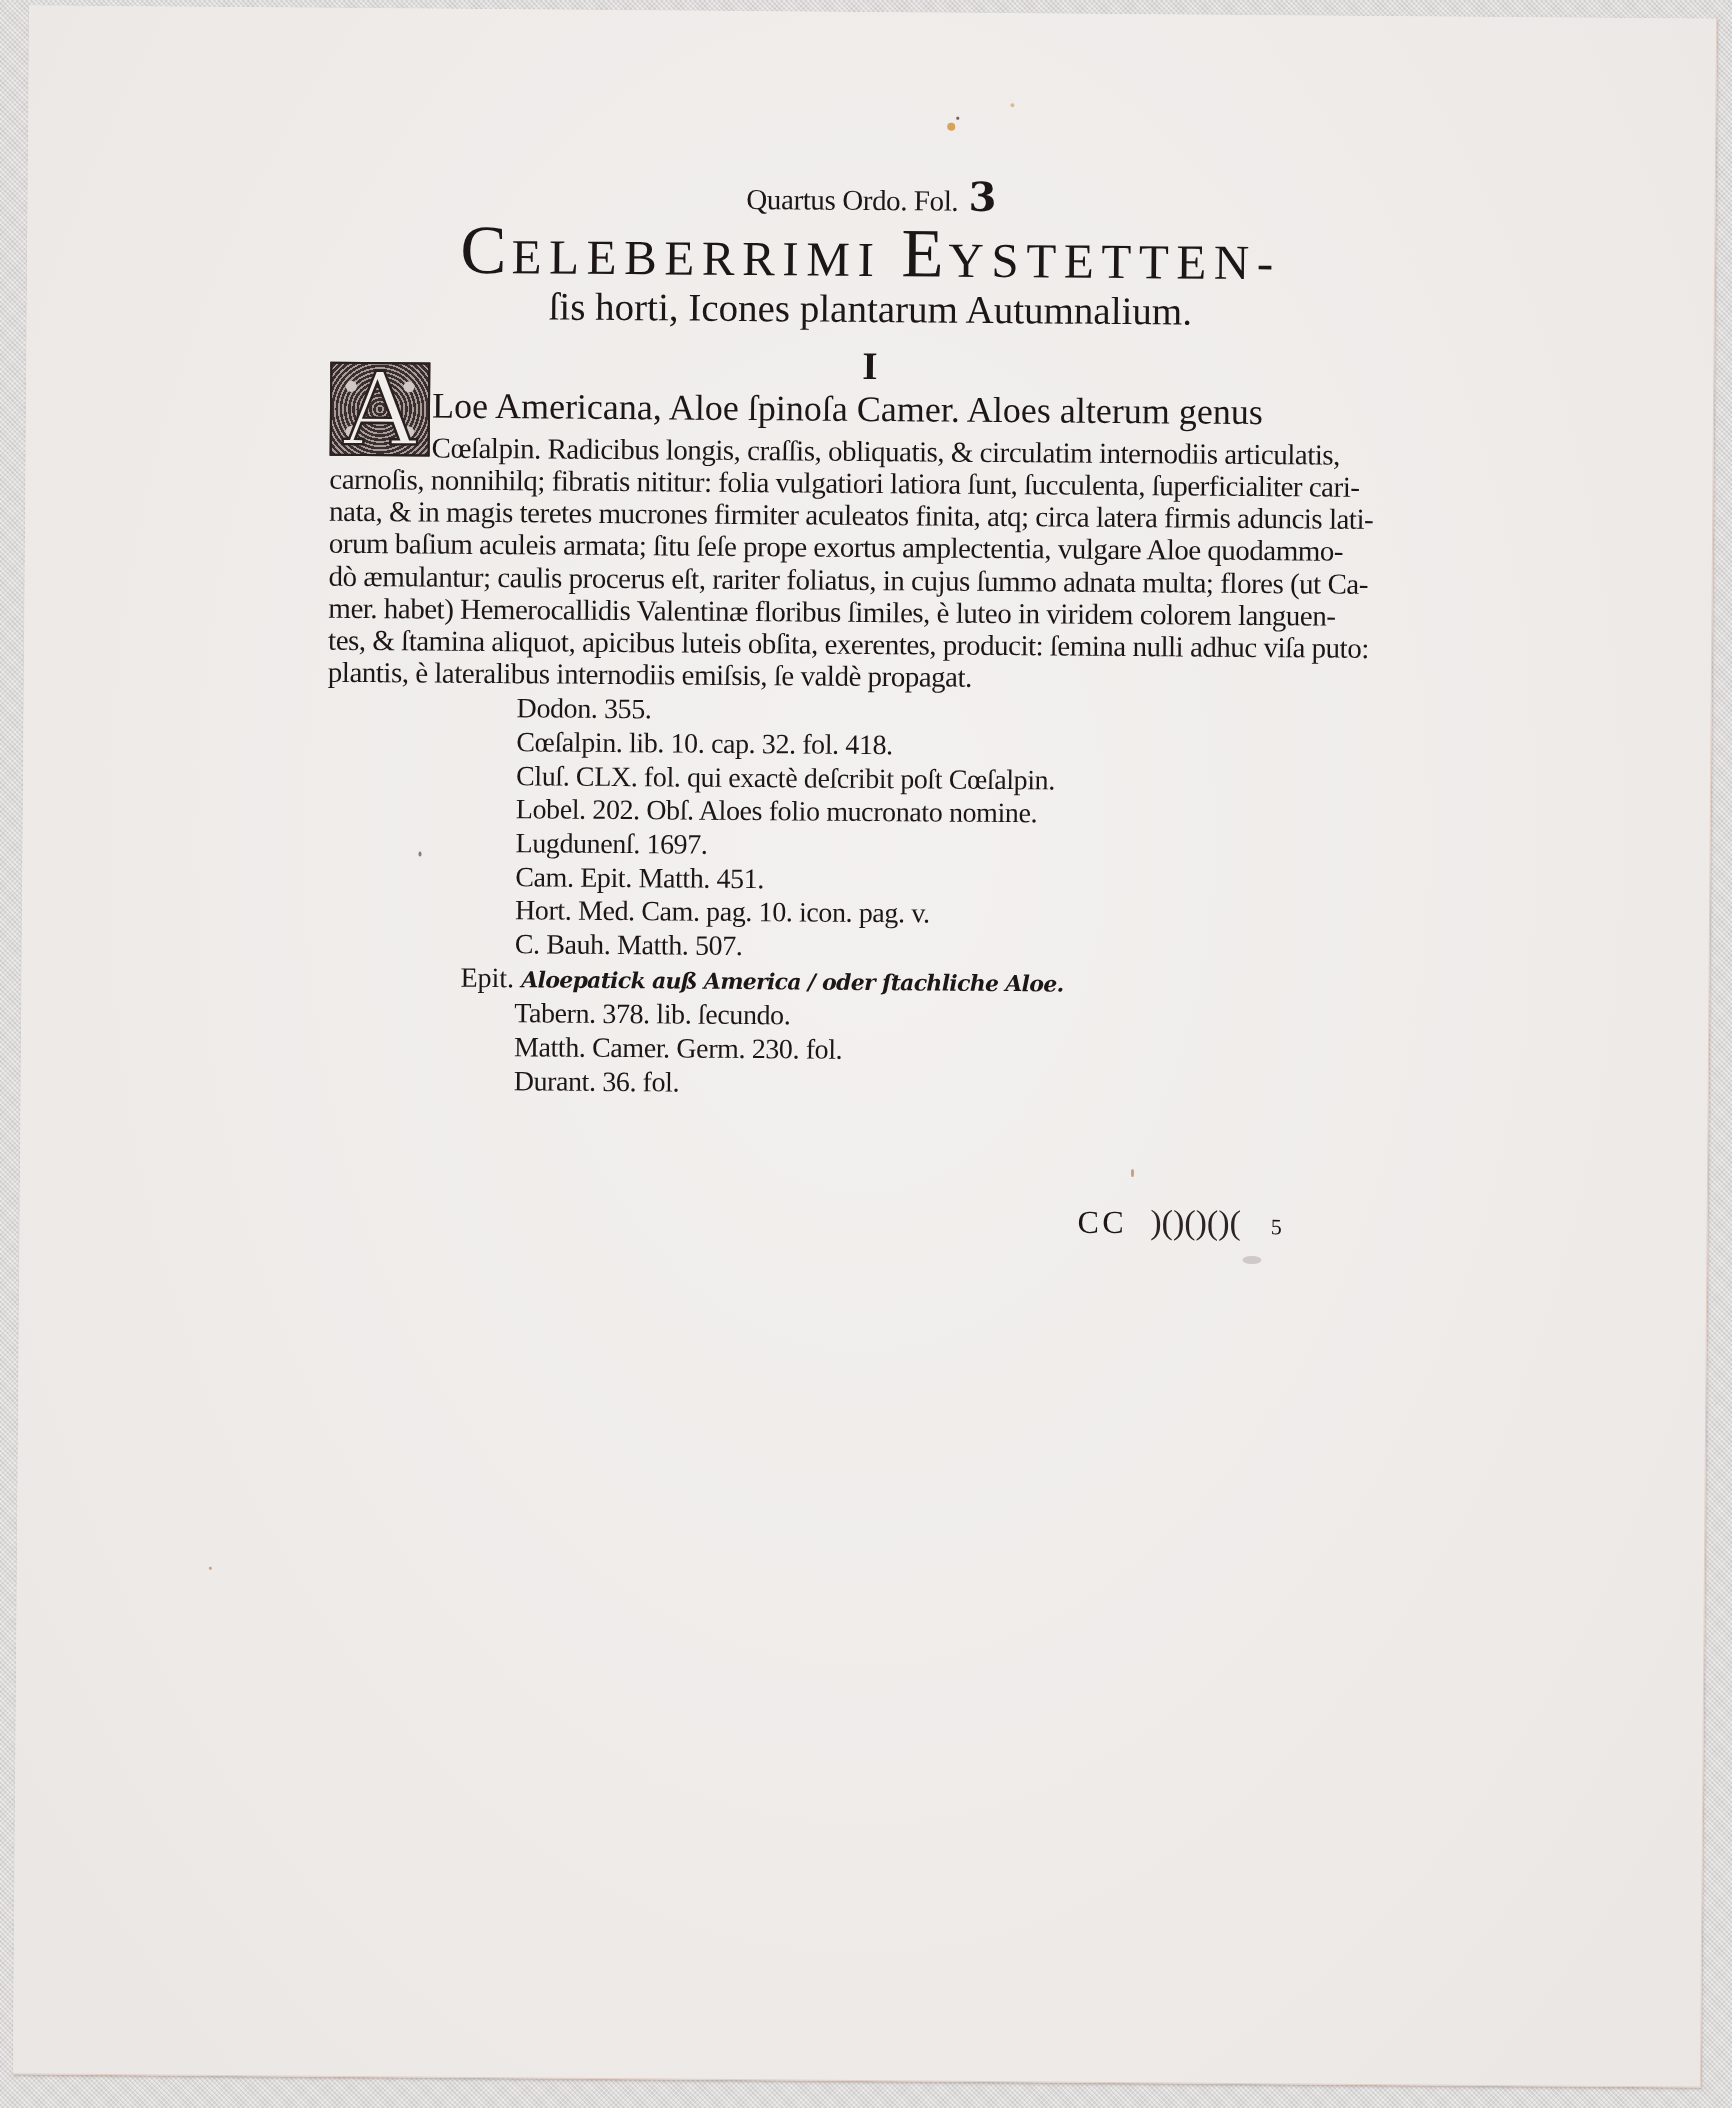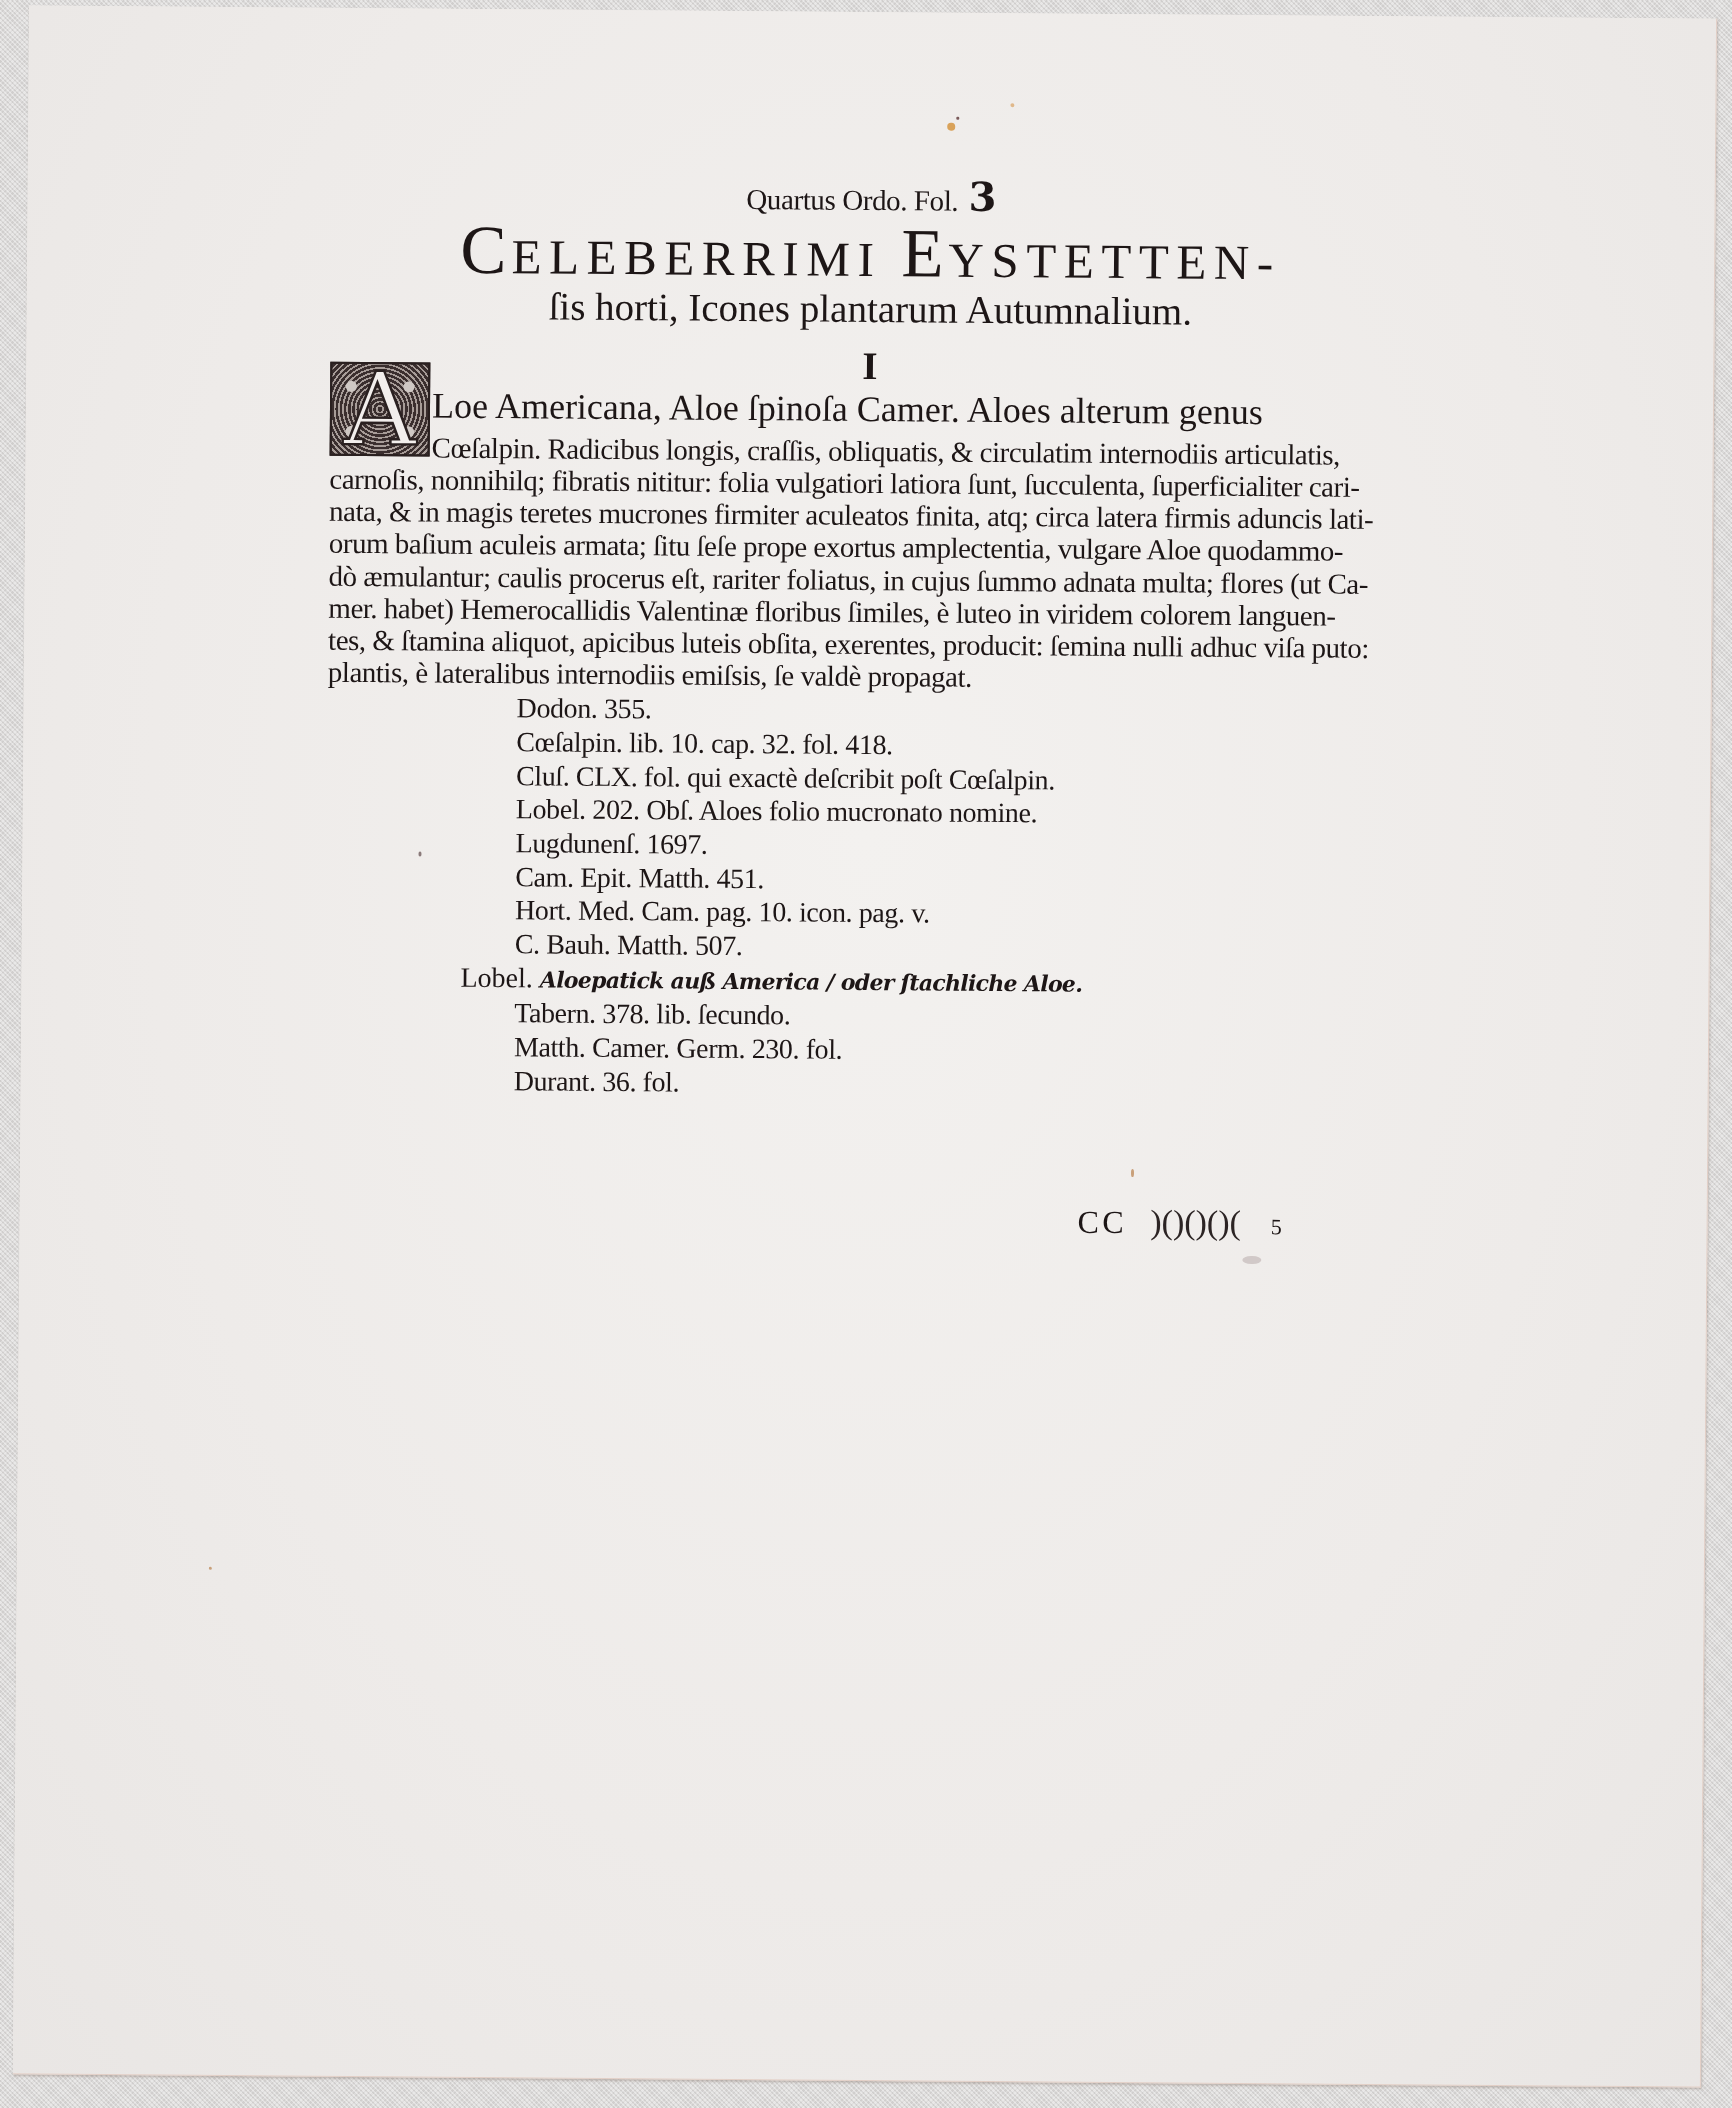--- a/index.html
+++ b/index.html
@@ -226,21 +226,21 @@
     <div class="ref-line" style="top:683px;">Dodon. 355.</div>
     <div class="ref-line" style="top:717px;">Cœſalpin. lib. 10. cap. 32. fol. 418.</div>
     <div class="ref-line" style="top:751px;">Cluſ. CLX. fol. qui exactè deſcribit poſt Cœſalpin.</div>
     <div class="ref-line" style="top:784px;">Lobel. 202. Obſ. Aloes folio mucronato nomine.</div>
     <div class="ref-line" style="top:818px;">Lugdunenſ. 1697.</div>
     <div class="ref-line" style="top:852px;">Cam. Epit. Matth. 451.</div>
     <div class="ref-line" style="top:885px;">Hort. Med. Cam. pag. 10. icon. pag. v.</div>
     <div class="ref-line" style="top:919px;">C. Bauh. Matth. 507.</div>
 
     <div class="germ-line" style="top:953px;">
-      <span>Lobel.</span>
+      <span>Epit.</span>
       <span class="fraktur">Aloepatick auß America / oder ſtachliche Aloe.</span>
     </div>
 
     <div class="ref-line" style="top:988px;">Tabern. 378. lib. ſecundo.</div>
     <div class="ref-line" style="top:1022px;">Matth. Camer. Germ. 230. fol.</div>
     <div class="ref-line" style="top:1056px;">Durant. 36. fol.</div>
 
     <div class="signature">
       <span>CC</span>
       <span class="marks">)()()()(</span>

